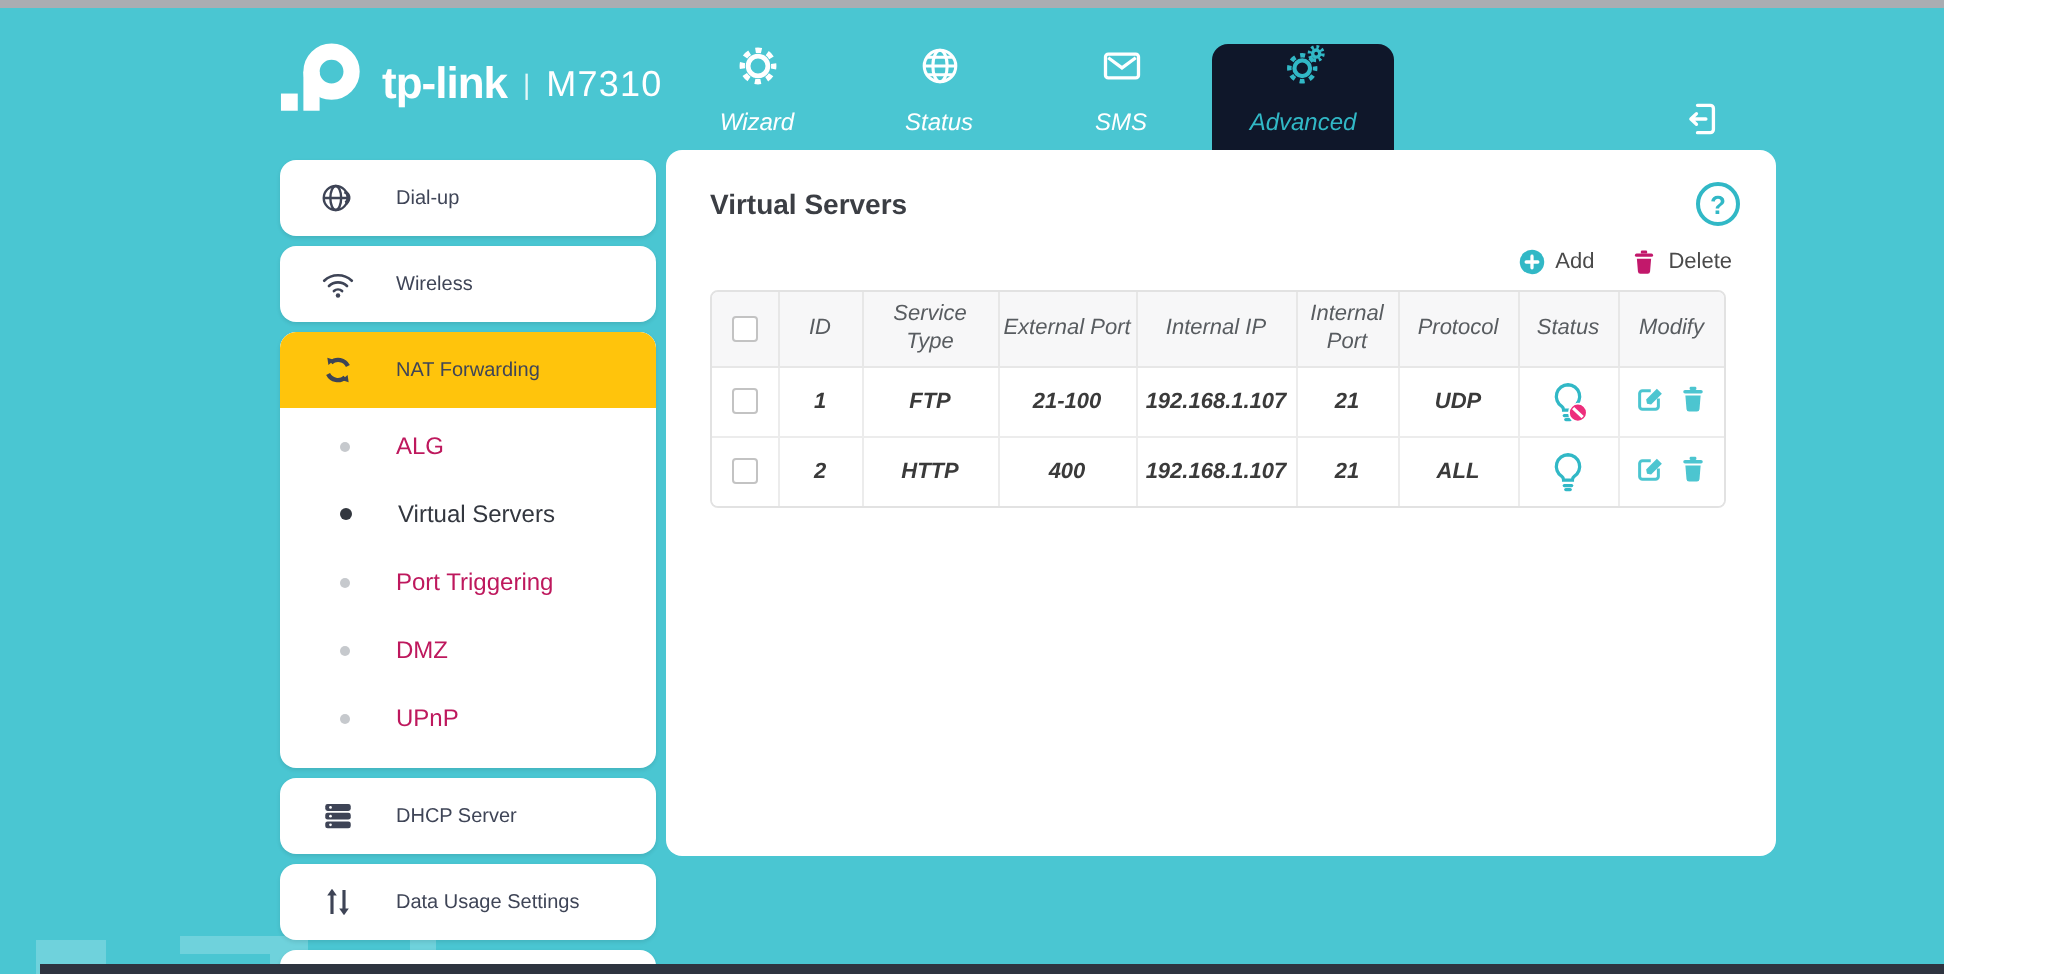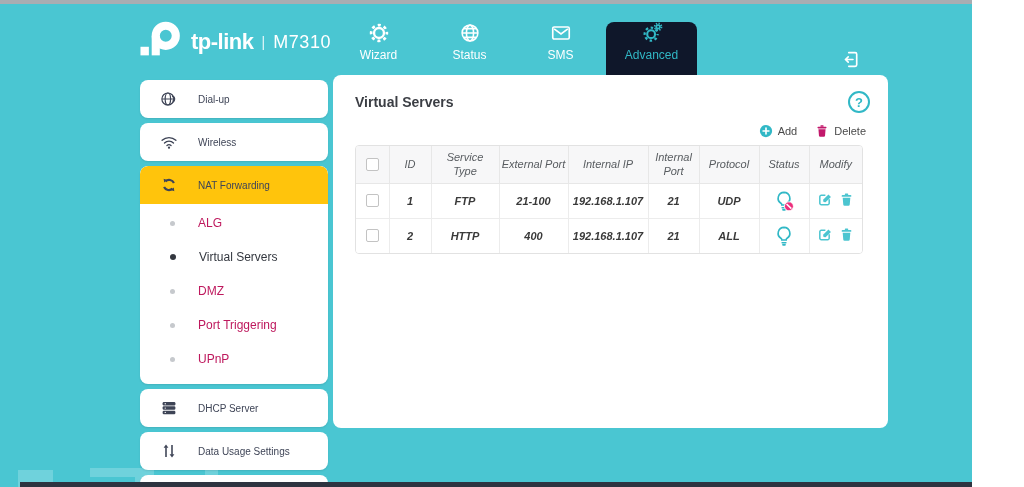--- a/index.html
+++ b/index.html
@@ -24,22 +24,22 @@
   
   .brand { position:absolute; left:138px; top:20px; height:44px;
            display:flex; align-items:center; color:#fff; z-index:3; }
   .brand svg { display:block; }
   .brand-name { font-size:22px; font-weight:bold; letter-spacing:-.5px; margin-left:7px; }
   .brand-sep  { font-size:14px; font-weight:300; opacity:.85; margin:0 8px; }
   .brand-model{ font-size:18px; font-weight:normal; letter-spacing:.6px; }
 
   .tabs { position:absolute; left:333px; top:22px; height:53px; display:flex; z-index:3; }
   .tab { width:91px; height:53px; display:flex; flex-direction:column;
-         align-items:center; justify-content:flex-start; padding-bottom:7px;
-         color:#fff; cursor:pointer; }
+         align-items:center; justify-content:space-between; padding-bottom:7px;
+         color:#fff; cursor:pointer;font-style:italic; }
   .tab .icon { width:22px; height:22px; margin-bottom:4px; }
   .tab-label { font-size:12px; }
   .tab.active { background:#0f172a; border-radius:8px 8px 0 0; color:var(--accent,#35bdc9); }
 
   .logout { position:absolute; left:840px; top:49px; width:46px; text-align:left;
             color:#fff; cursor:pointer; z-index:3; }
   .logout .icon { width:21px; height:21px; }
   .logout-label { font-size:11px; margin-top:1px; }
 
   
@@ -293,25 +293,25 @@
         <li class="sub-item">
           <span class="bullet"></span>
           <span class="sub-label">ALG</span>
         </li>
         <li class="sub-item active">
           <span class="bullet"></span>
           <span class="sub-label">Virtual Servers</span>
         </li>
         <li class="sub-item">
           <span class="bullet"></span>
-          <span class="sub-label">DMZ</span>
+          <span class="sub-label">Port Triggering</span>
         </li>
         <li class="sub-item">
           <span class="bullet"></span>
-          <span class="sub-label">Port Triggering</span>
+          <span class="sub-label">DMZ</span>
         </li>
         <li class="sub-item">
           <span class="bullet"></span>
           <span class="sub-label">UPnP</span>
         </li>
       </ul>
     </div>
     <div class="side-card">
       <div class="side-item">
         <svg class="icon">

